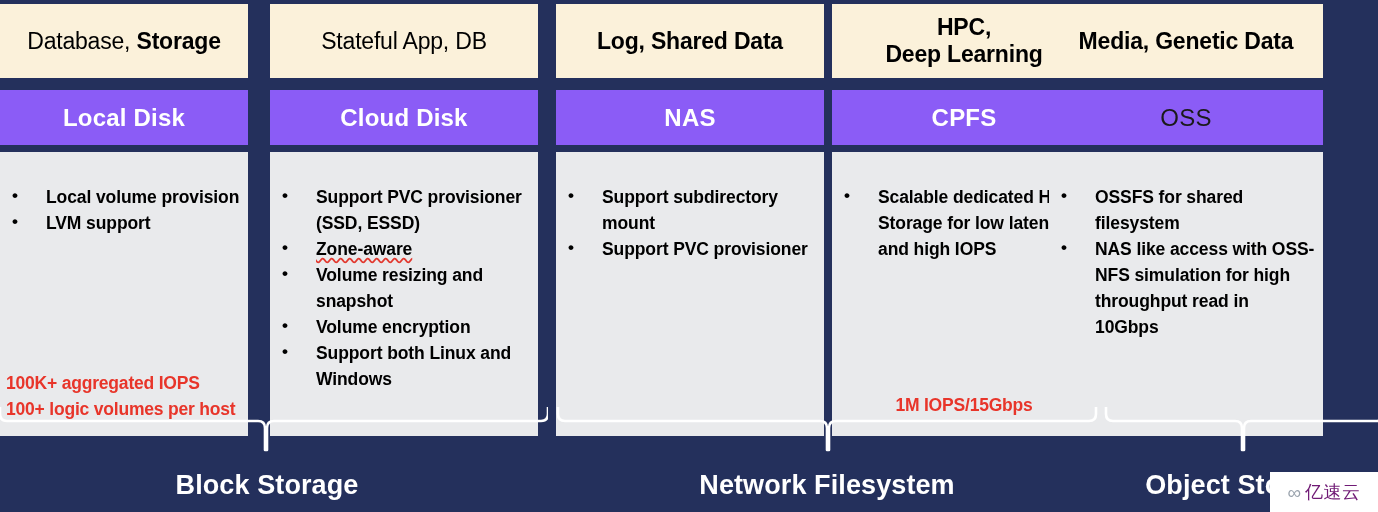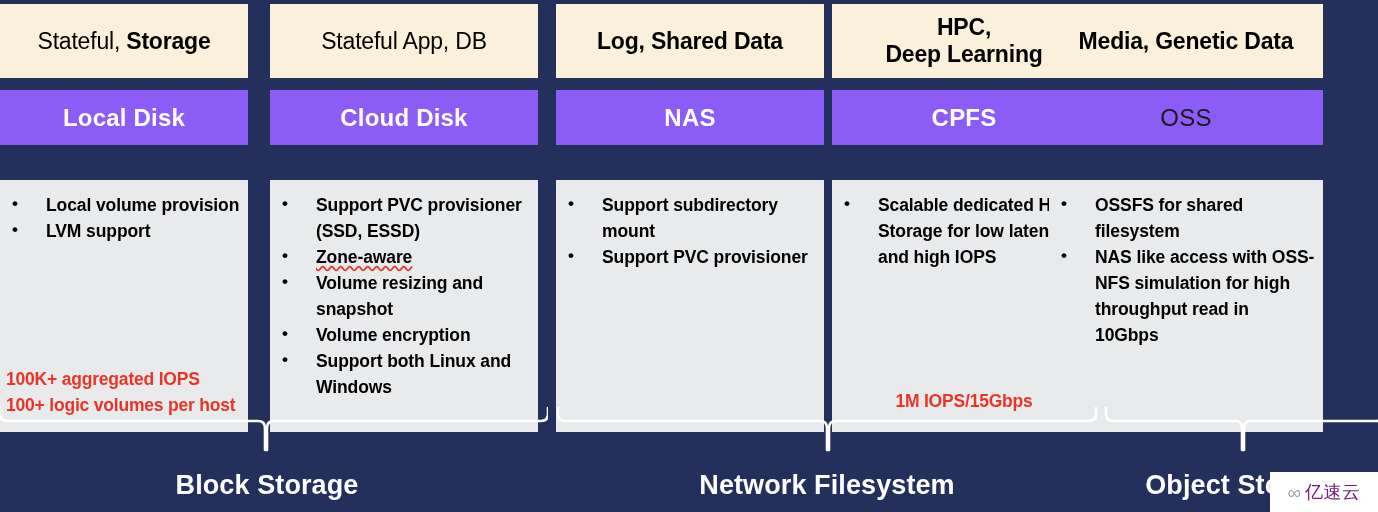--- a/index.html
+++ b/index.html
@@ -73,25 +73,24 @@
   .svc-box.dark .svc-text {
     color: #1a1a1a;
     font-weight: 400;
   }
 
   .feat-box {
     position: absolute;
     left: 0;
     right: 0;
     top: 152px;
-    height: 252px;
+    height: 284px;
     background: #e9eaec;
     box-sizing: border-box;
-    padding: 12px 8px 8px 8px;
-    margin-top: 28px;
+    padding: 32px 8px 8px 8px;
   }
   .feat-list {
     list-style: none;
     margin: 0;
     padding: 0;
   }
   .feat-list li {
     position: relative;
     padding-left: 38px;
     font-size: 17.5px;
@@ -177,21 +176,21 @@
     letter-spacing: 0.5px;
   }
 </style>
 </head>
 <body>
 
 <div id="stage">
 
   <div class="col" style="left:0px;width:248px;">
     <div class="cat-box semi">
-      <div class="cat-text"><span>Stateful, </span><span class="bold-tail">Storage</span></div>
+      <div class="cat-text"><span>Database, </span><span class="bold-tail">Storage</span></div>
     </div>
     <div class="svc-box">
       <span class="svc-text">Local Disk</span>
     </div>
     <div class="feat-box">
       <ul class="feat-list">
         <li>Local volume provision</li>
         <li>LVM support</li>
       </ul>
       <div class="metric">

